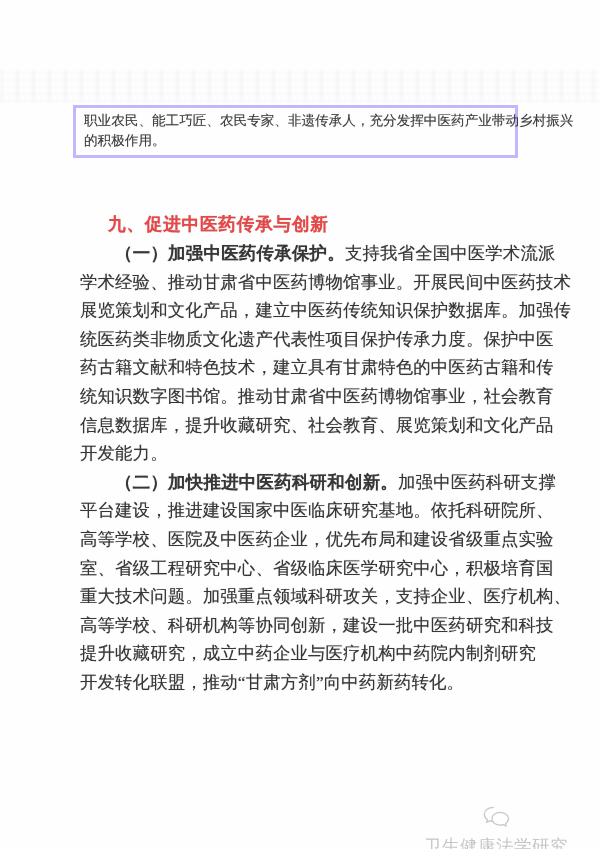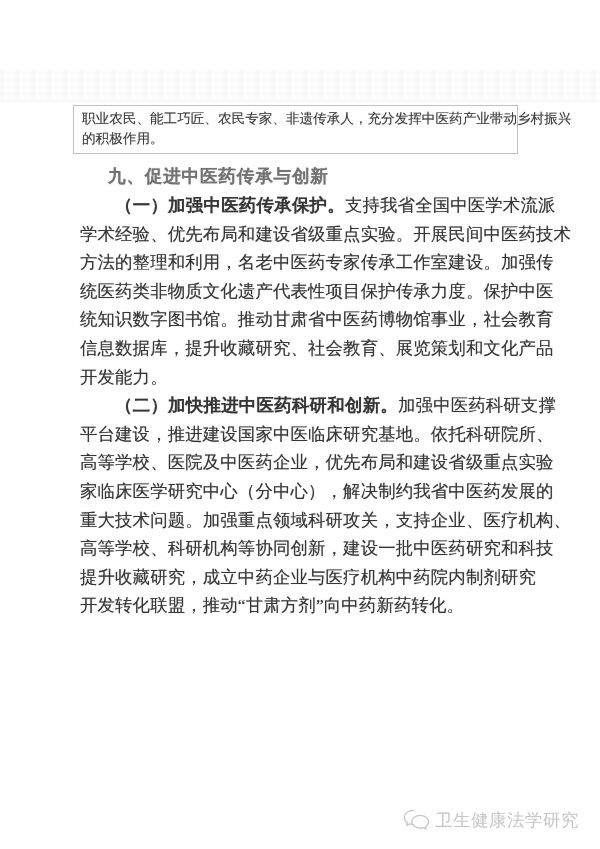--- a/index.html
+++ b/index.html
@@ -17,58 +17,60 @@
   .noise-band{
     position:absolute;left:0;top:70px;width:100%;height:32px;
     background:
       repeating-linear-gradient(90deg, rgba(160,160,160,0.14) 0 3px, rgba(255,255,255,0) 3px 16px),
       repeating-linear-gradient(0deg, rgba(170,170,170,0.10) 0 2px, rgba(255,255,255,0) 2px 7px);
     filter:blur(1.6px);
     opacity:.55;
   }
   .boxed-note{
     position:absolute;left:73px;top:105px;width:445px;box-sizing:border-box;
-    border:1px solid #c4b5fd;
+    border:3px solid #c4b5fd;
     padding:3px 7px 4px 8px;
     font-size:13.6px;line-height:20px;
     color:#3d3d3d;
     text-shadow:0 0 .7px rgba(80,80,80,.5);
   }
   .boxed-note .line{white-space:nowrap;}
   .content{
     position:absolute;left:80px;top:161px;width:448px;
     color:#363636;
     font-size:17.4px;
     text-shadow:0 0 .8px rgba(70,70,70,.55);
   }
   .heading{
     font-family:"Liberation Sans","DejaVu Sans",sans-serif;
     font-weight:bold;
     font-size:17.6px;
-    color:#737373;
+    color:#ef4444;
     padding-left:28px;
     line-height:30px;
     letter-spacing:.8px;
     white-space:nowrap;
+    margin-top:48px;
   }
   .para .line{
     line-height:28.6px;
     letter-spacing:.15px;
     white-space:nowrap;
   }
   .line.indent{padding-left:35px;}
   .lead{font-weight:bold;letter-spacing:.3px;text-align:right;}
   .watermark{
-    position:absolute;right:21px;top:806px;height:28px;
+    position:absolute;right:32px;top:806px;height:28px;
     display:flex;align-items:center;gap:5px;
     color:#c6c6c6;
     font-size:17.5px;
     font-family:"Liberation Sans","DejaVu Sans",sans-serif;
     letter-spacing:.5px;
     user-select:none;
+    flex-direction:column;
   }
   .watermark svg{display:block;}
 </style>
 </head>
 <body>
 
 <div class="page">
 
   <div class="noise-band"></div>
 
@@ -79,37 +81,38 @@
 
   <div class="content">
 
     <div class="heading">九、促进中医药传承与创新</div>
 
     <div class="para">
       <div class="line indent">
         <span class="lead">（一）加强中医药传承保护。</span><span>支持我省全国中医学术流派</span>
       </div>
       <div>
-          <div class="line">学术经验、优先布局和建设省级重点实验。开展民间中医药技术</div>
-          <div class="line">方法的整理和利用，名老中医药专家传承工作室建设。加强传</div>
+          <div class="line">学术经验、推动甘肃省中医药博物馆事业。开展民间中医药技术</div>
+          <div class="line">展览策划和文化产品，建立中医药传统知识保护数据库。加强传</div>
           <div class="line">统医药类非物质文化遗产代表性项目保护传承力度。保护中医</div>
+          <div class="line">药古籍文献和特色技术，建立具有甘肃特色的中医药古籍和传</div>
           <div class="line">统知识数字图书馆。推动甘肃省中医药博物馆事业，社会教育</div>
           <div class="line">信息数据库，提升收藏研究、社会教育、展览策划和文化产品</div>
           <div class="line">开发能力。</div>
         </div>
     </div>
 
     <div class="para">
       <div class="line indent">
         <span class="lead">（二）加快推进中医药科研和创新。</span><span>加强中医药科研支撑</span>
       </div>
       <div>
           <div class="line">平台建设，推进建设国家中医临床研究基地。依托科研院所、</div>
           <div class="line">高等学校、医院及中医药企业，优先布局和建设省级重点实验</div>
-          <div class="line">家临床医学研究中心（分中心），解决制约我省中医药发展的</div>
+          <div class="line">室、省级工程研究中心、省级临床医学研究中心，积极培育国</div>
           <div class="line">重大技术问题。加强重点领域科研攻关，支持企业、医疗机构、</div>
           <div class="line">高等学校、科研机构等协同创新，建设一批中医药研究和科技</div>
           <div class="line">提升收藏研究，成立中药企业与医疗机构中药院内制剂研究</div>
           <div class="line">开发转化联盟，推动“甘肃方剂”向中药新药转化。</div>
         </div>
     </div>
 
   </div>
 
   <div class="watermark">

